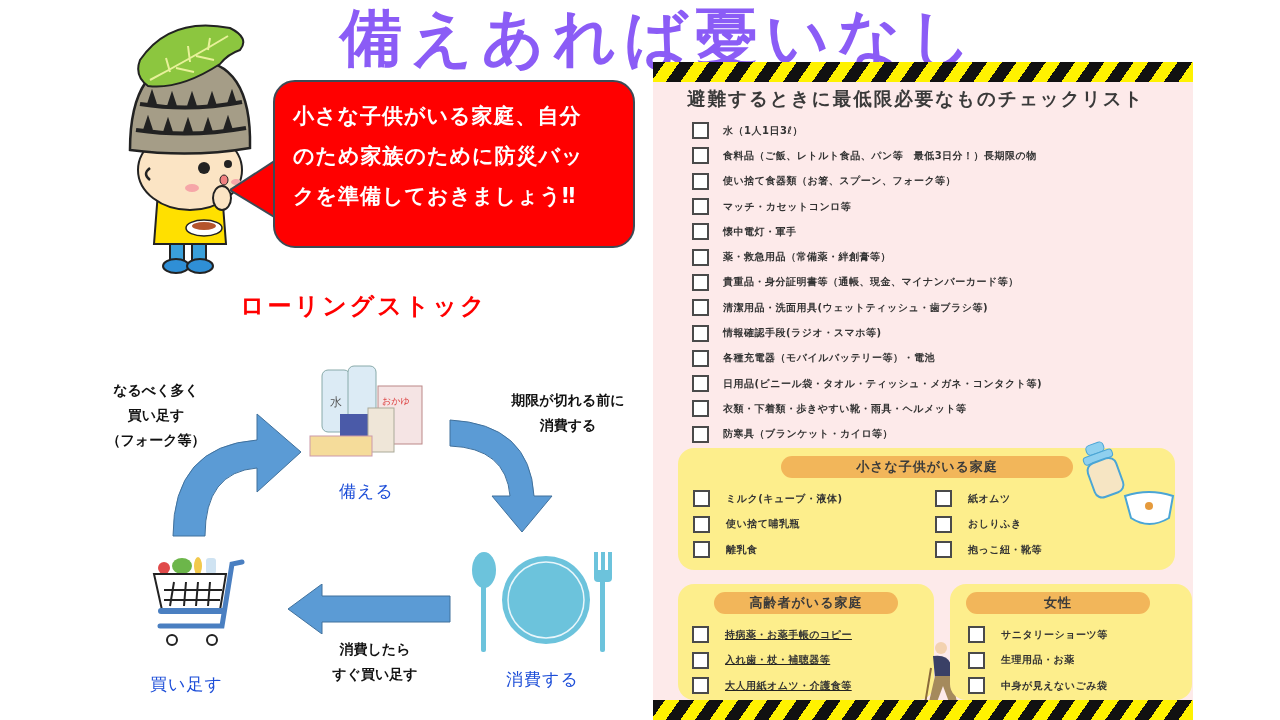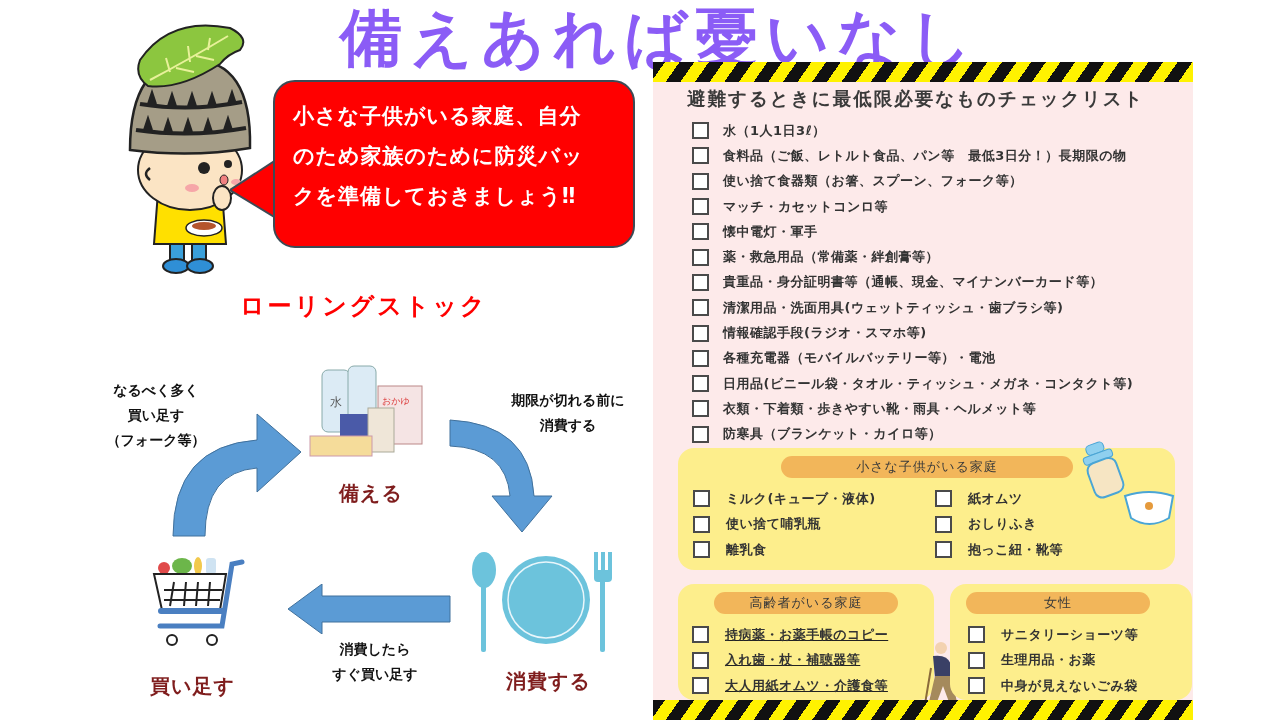--- a/index.html
+++ b/index.html
@@ -23,46 +23,46 @@
     left: 273px; top: 80px; width: 362px; height: 168px;
     background: #ff0000; border: 2px solid #3d4a55; border-radius: 22px;
     color: #fff; font-weight: bold; font-size: 21px; line-height: 40px;
     padding: 14px 14px 0 18px; letter-spacing: 1px;
   }
   .bubble-tail { left: 230px; top: 160px; width: 48px; height: 58px; }
 
   
   .rs-title { left: 240px; top: 290px; font-size: 24px; font-weight: bold; color: #ff0000; letter-spacing: 3px; white-space: nowrap; }
   .note { font-size: 14px; color: #111; text-align: center; line-height: 25px; white-space: nowrap; font-weight: 600; }
-  .red-label { font-size: 20px; font-weight: bold; color: #7f1d1d; white-space: nowrap; letter-spacing: 1px; }
+  .red-label { font-size: 17px; font-weight: normal; color: #1d4ed8; white-space: nowrap; letter-spacing: 1px; }
 
   
   .panel { left: 653px; top: 62px; width: 540px; height: 658px; background: #fdeaea; }
   .stripe {
     position: absolute; left: 0; width: 540px; height: 20px;
     background: repeating-linear-gradient(-55deg, #fff200 0 12px, #111 12px 24px);
   }
   .stripe.top { top: 0; }
   .stripe.bottom { bottom: 0; }
 
   .panel-title {
     position: absolute; left: 34px; top: 24px; font-size: 18.5px; font-weight: bold;
     color: #3a3a3a; letter-spacing: 2px; white-space: nowrap;
   }
   .check-list { position: absolute; left: 39px; top: 56px; }
   .check-item { display: flex; align-items: center; height: 25.3px; }
   .cbox { width: 17px; height: 17px; border: 2px solid #4a4a4a; background: #fff; flex: 0 0 17px; }
-  .check-label { margin-left: 14px; font-size: 13px; font-weight: bold; color: #333; white-space: nowrap; letter-spacing: 0.5px; }
+  .check-label { margin-left: 14px; font-size: 10px; font-weight: bold; color: #333; white-space: nowrap; letter-spacing: 0.5px; }
 
   .group {
     position: absolute; background: #fdee8c; border-radius: 16px;
   }
   .group-head {
     position: absolute; background: #f2b65a; border-radius: 12px; height: 22px;
-    font-size: 13px; font-weight: normal; color: #3a3a3a; text-align: center; line-height: 22px; letter-spacing: 1px;
+    font-size: 13px; font-weight: bold; color: #3a3a3a; text-align: center; line-height: 22px; letter-spacing: 1px;
   }
   .group-items { position: absolute; }
   .group-items .check-item { height: 25.5px; }
   .group-items .check-label { margin-left: 16px; }
 </style>
 </head>
 <body>
 
 <div class="abs main-title">備えあれば憂いなし</div>
 

